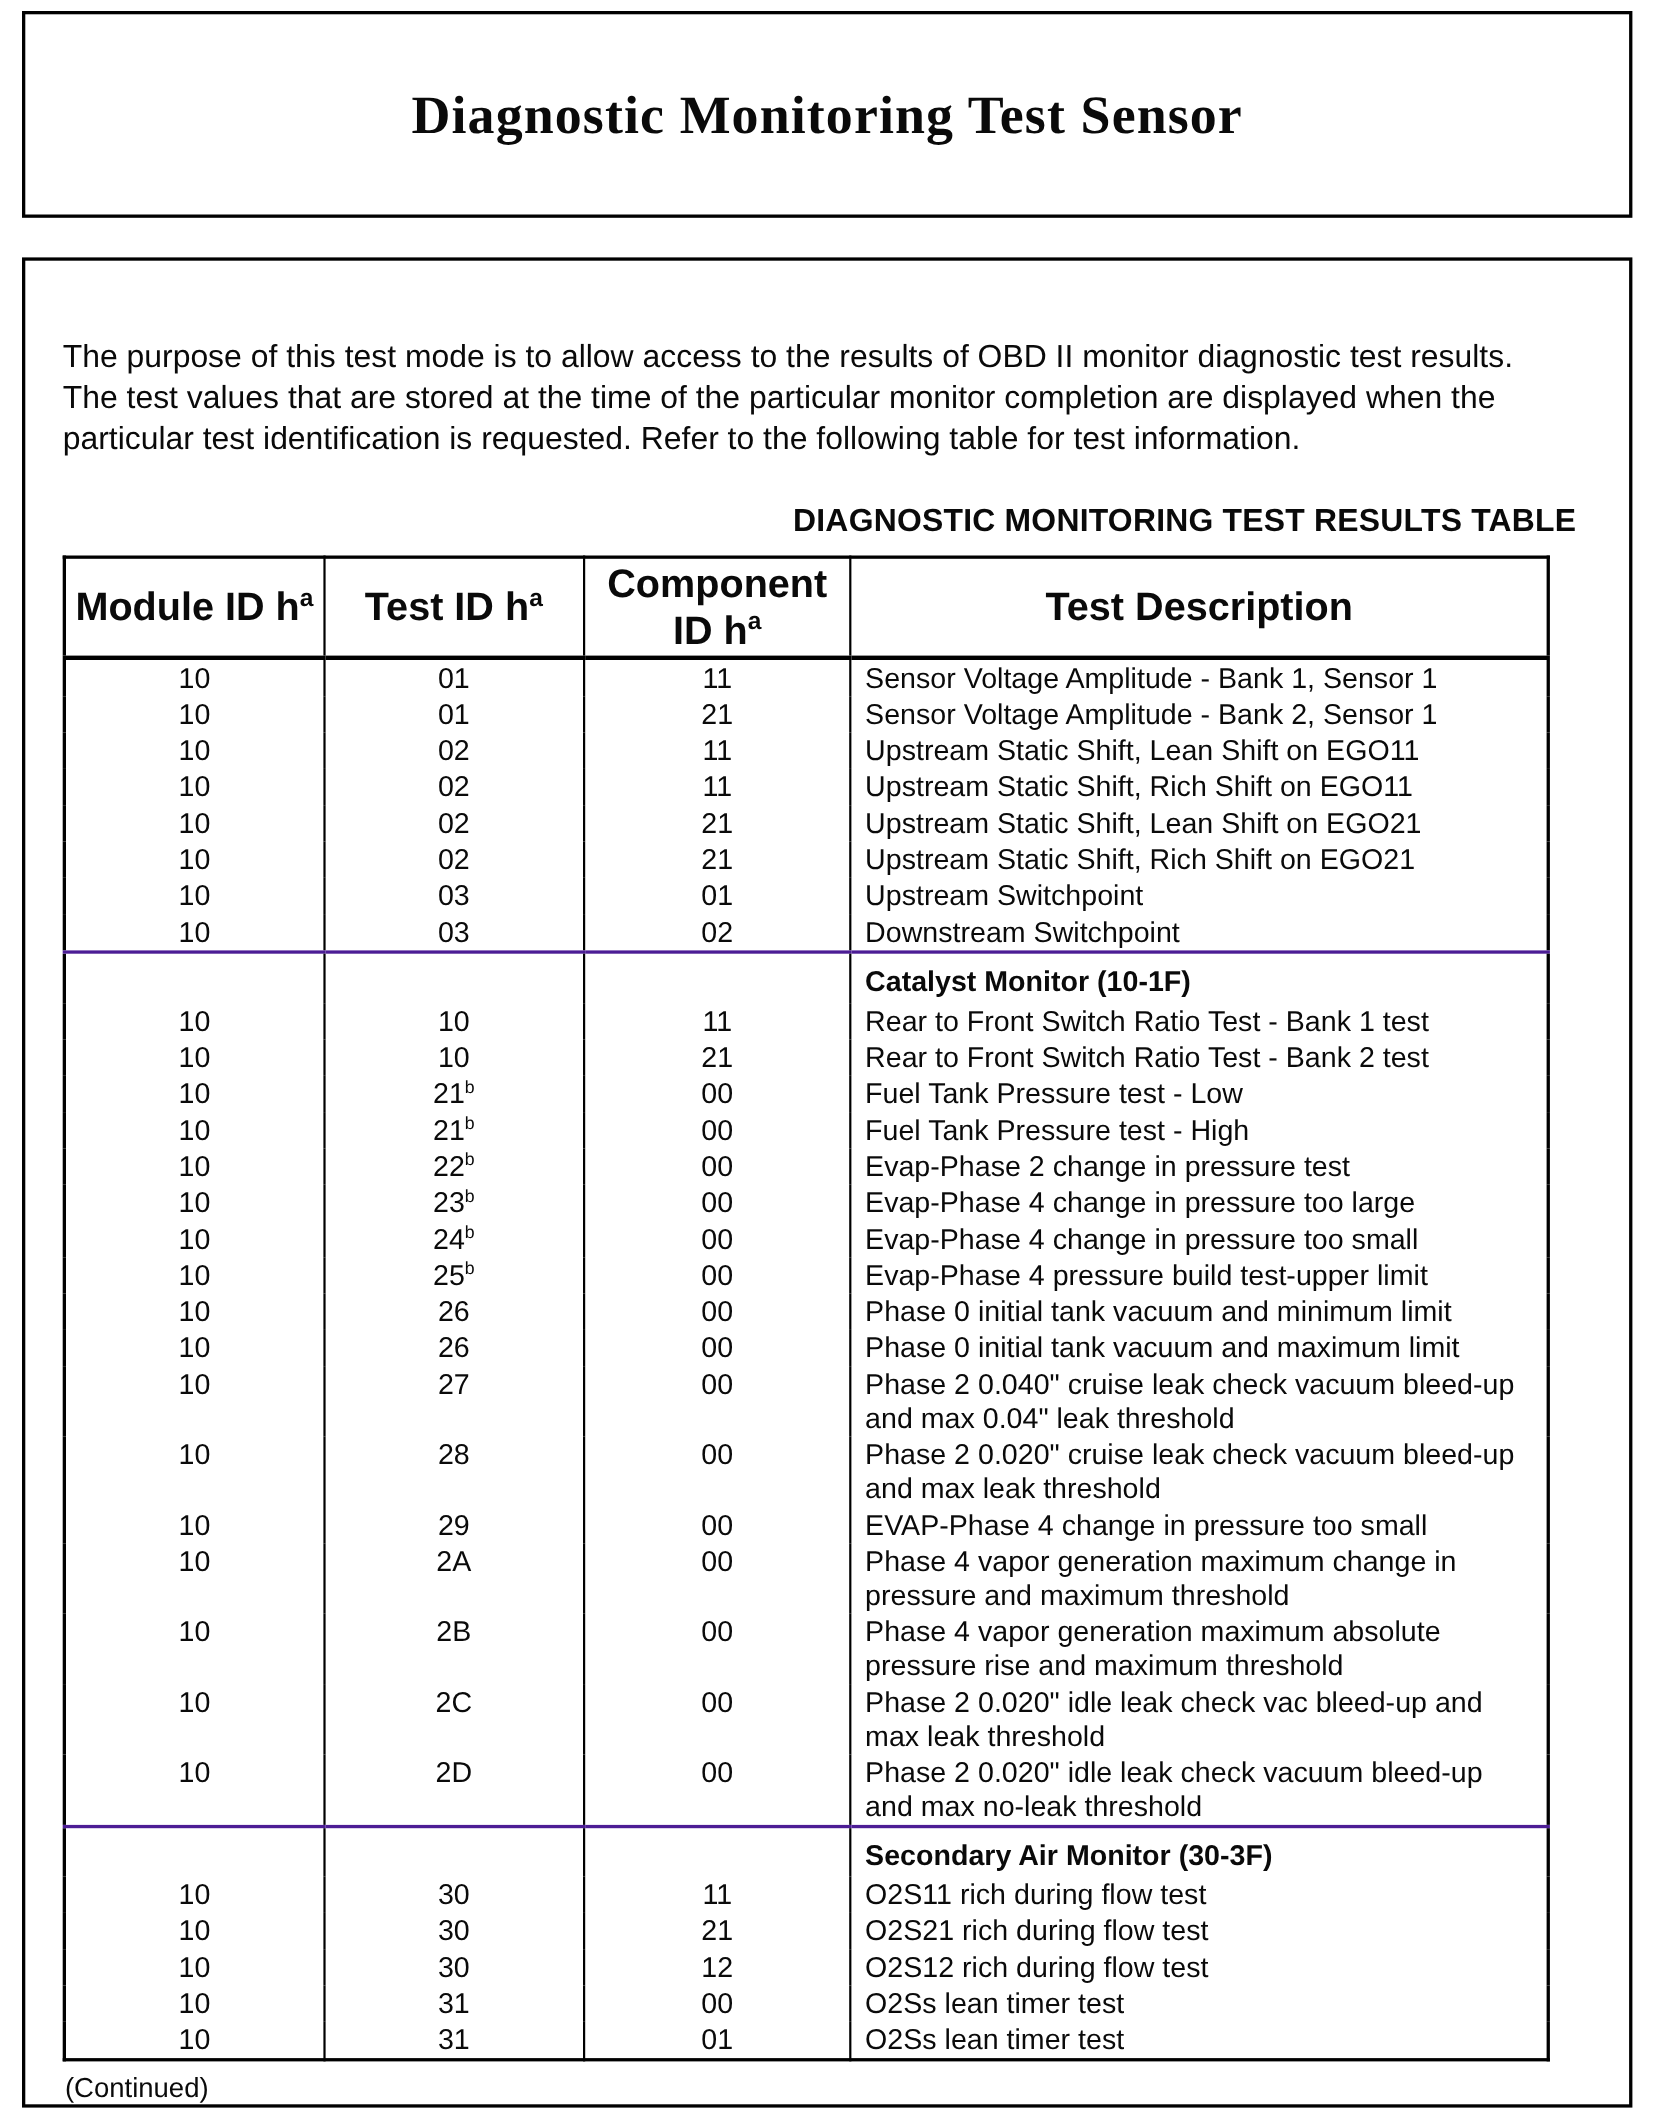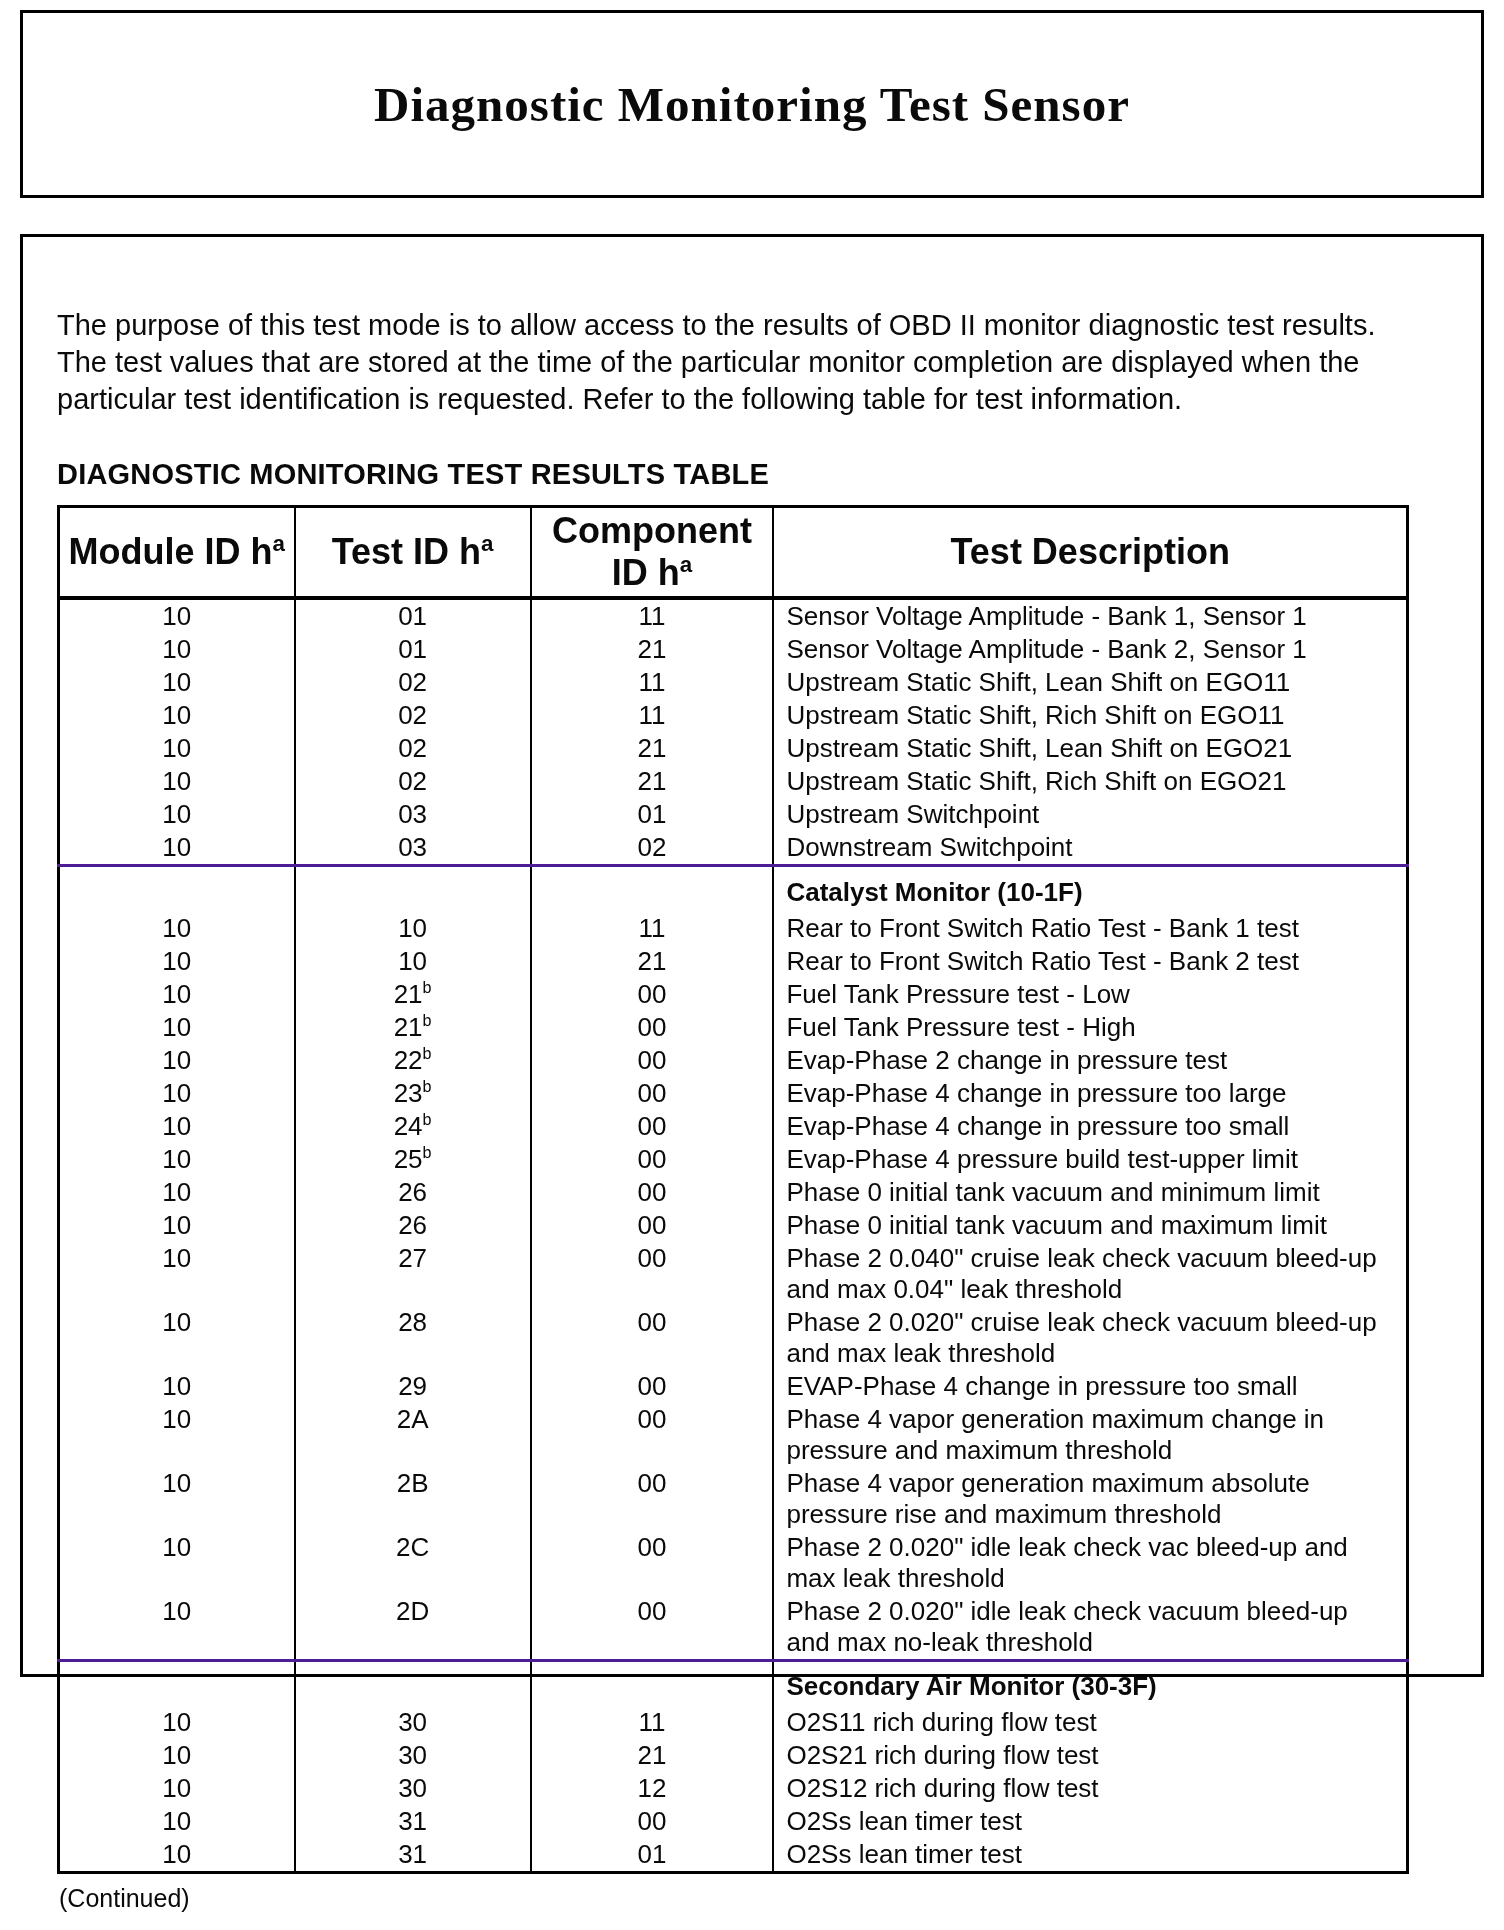--- a/index.html
+++ b/index.html
@@ -20,35 +20,36 @@
   }
   .page-title {
     margin: 0;
     font-family: "Liberation Serif", serif;
     font-weight: bold;
     font-size: 49px;
     letter-spacing: 1px;
   }
   .content-box {
     margin: 36px 20px 0 20px;
-    height: 1443px;
+    height: 1682px;
     border: 3px solid #000;
     padding: 70px 48px 0 34px;
   }
   .intro {
     margin: 0 0 40px 0;
     font-size: 29px;
     line-height: 37px;
     max-width: 1360px;
   }
   .table-heading {
     margin: 0 0 14px 0;
     font-size: 29px;
     font-weight: bold;
     letter-spacing: 0.2px;
+    text-align: right;
   }
   table.results-table {
     border-collapse: collapse;
     table-layout: fixed;
     width: 1352px;
     border: 3px solid #000;
   }
   .col-module    { width: 17.5%; }
   .col-test      { width: 17.5%; }
   .col-component { width: 18.0%; }

